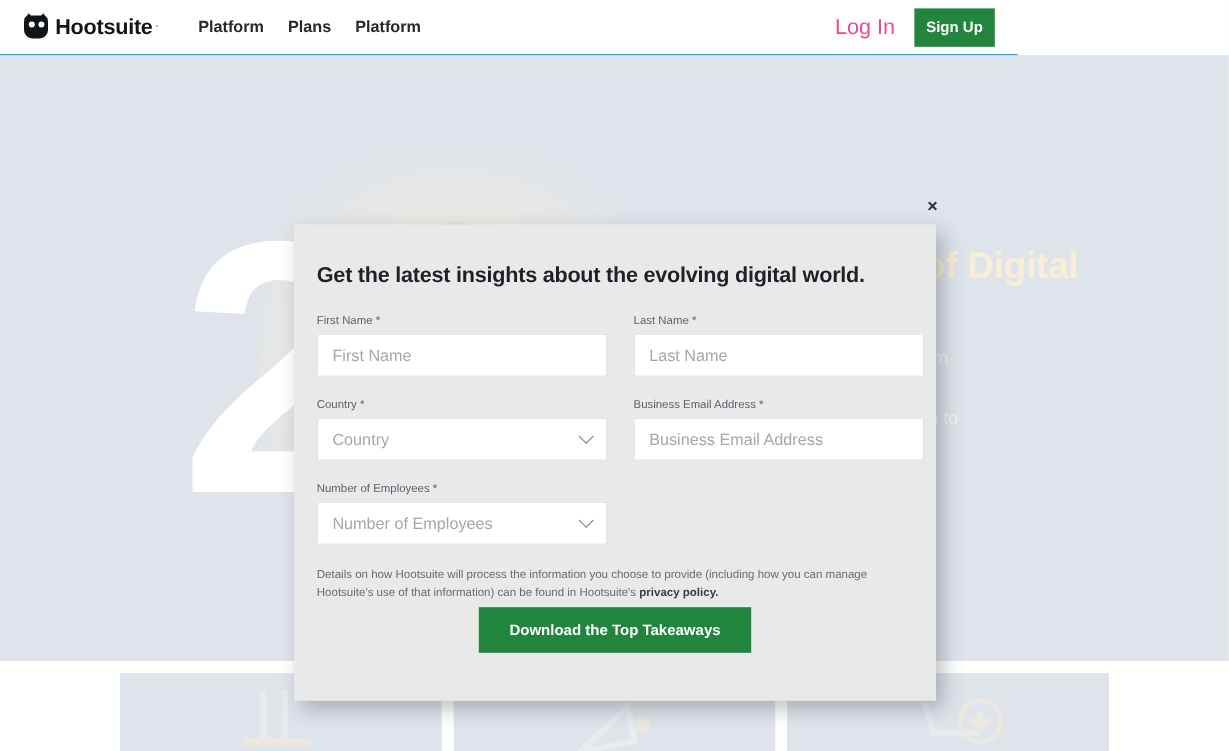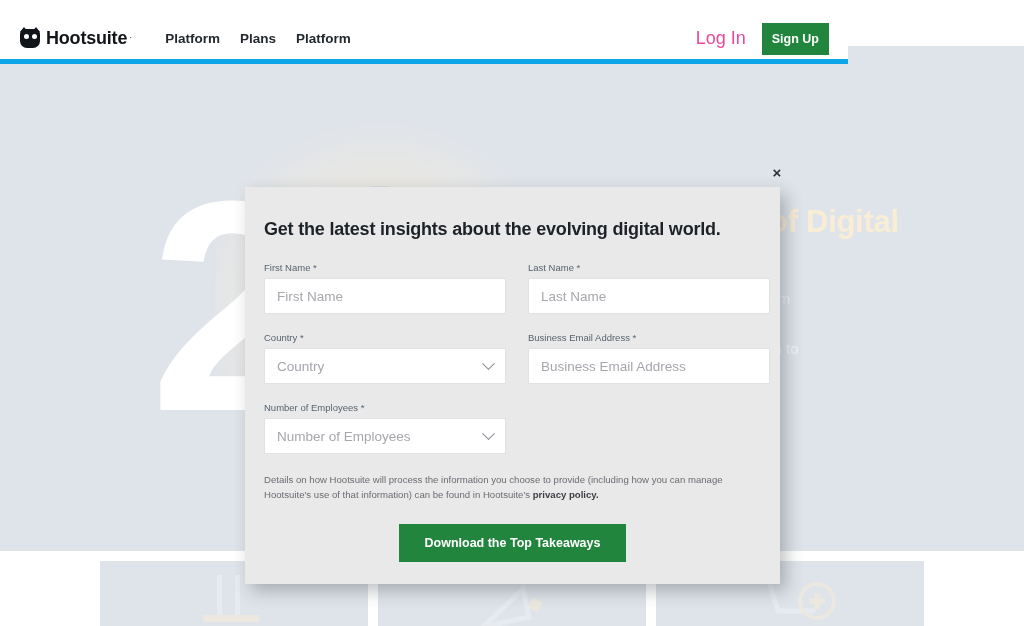--- a/index.html
+++ b/index.html
@@ -11,22 +11,21 @@
   }
   .page { position: relative; width: 1024px; height: 626px; overflow: hidden; }
 
   
   .header {
     position: absolute; top: 0; left: 0;
     width: 848px; height: 46px;
     background: #ffffff;
     display: flex; align-items: center;
     z-index: 40;
-    border-bottom: 5px solid #0ea5e9;
-    margin-top: 18px;
+    border-bottom: 1px solid #0ea5e9;
   }
   .brand { display: flex; align-items: center; margin-left: 20px; }
   .owl {
     width: 20px; height: 19px;
     background: #111418;
     border-radius: 5px 5px 7px 7px;
     position: relative;
     margin-right: 6px;
     flex: none;
   }
@@ -180,21 +179,21 @@
     border-right: 1.6px solid #8d8d95;
     border-bottom: 1.6px solid #8d8d95;
     transform: rotate(45deg) translate(-2px,-2px);
     flex: none;
   }
   .legal {
     margin: 6px 0 0 19px; width: 505px;
     font-size: 9.6px; line-height: 15px; color: #6b6b73;
   }
   .legal b { color: #3d3d44; }
-  .submit-wrap { text-align: center; margin-top: 22px; }
+  .submit-wrap { text-align: center; margin-top: 4px; }
   .submit-btn {
     background: #21853d; color: #ffffff;
     font-size: 12.5px; font-weight: bold;
     border: none; padding: 12px 26px; cursor: pointer;
   }
 </style>
 </head>
 <body>
 
 <div class="page">

